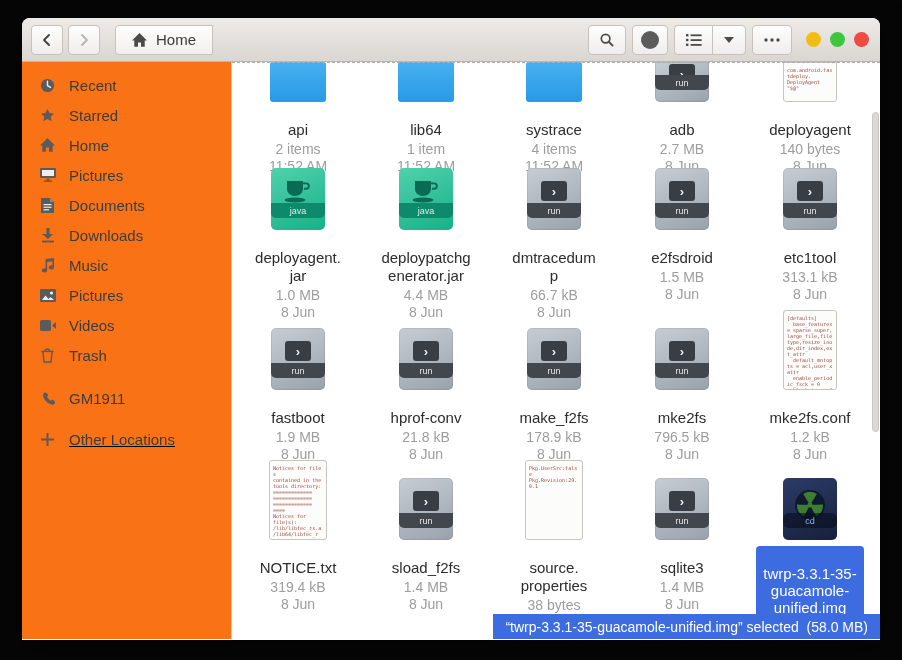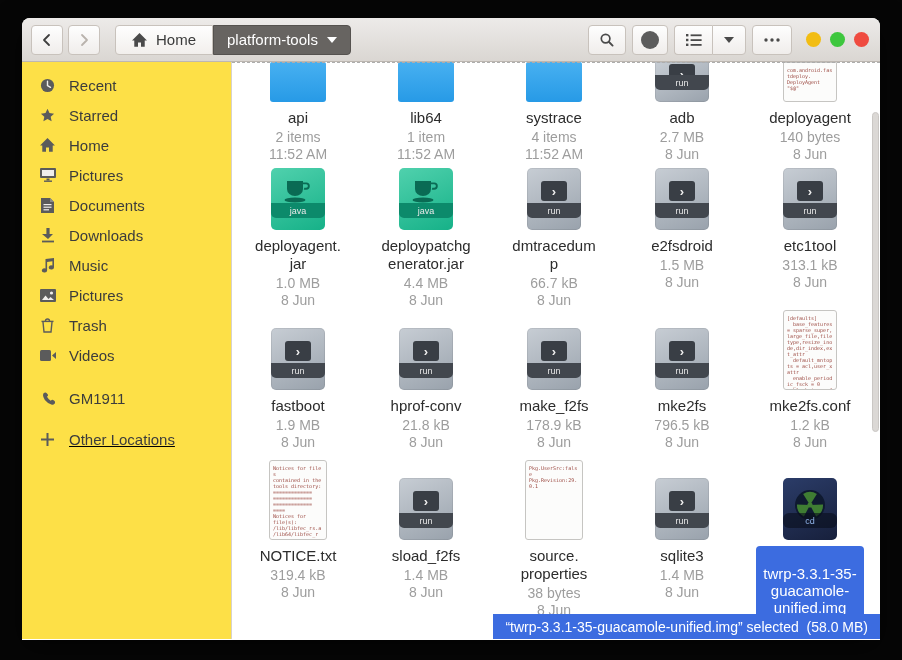--- a/index.html
+++ b/index.html
@@ -32,21 +32,21 @@
   .opbtn-circle { width:18px; height:18px; border-radius:50%; background:#5c5c5c; }
   .linked { display:flex; }
   .linked .hbtn:first-child { border-radius:4px 0 0 4px; border-right:none; }
   .linked .hbtn:last-child { border-radius:0 4px 4px 0; }
   .winctl { display:flex; gap:9px; margin-left:8px; margin-right:2px; }
   .ctl { width:15px; height:15px; border-radius:50%; }
   .ctl-min { background:#f2bd13; } .ctl-max { background:#3ec73e; } .ctl-close { background:#ef4b40; }
 
   
   .appbody { display:flex; height:577px; }
-  .sidebar { width:210px; background:#fde047; border-right:1px solid #d7d2cd;
+  .sidebar { width:210px; background:#f97316; border-right:1px solid #d7d2cd;
              padding-top:8px; position:relative; }
   .srow { height:30px; display:flex; align-items:center; gap:13px; padding:0 10px 0 17px;
           font-size:15px; color:#3c3c3c; }
   .sicon { width:17px; display:flex; justify-content:center; align-items:center; color:#5b5b5b; flex:0 0 17px; }
   .sdevices { margin-top:12px; }
   .srow.dev { height:33px; }
   .eject { width:27px; height:27px; border-radius:50%; background:#fbfbfa;
            border:1px solid #c9c4bf; display:flex; align-items:center; justify-content:center;
            margin-left:auto; }
   .sother { margin-top:9px;text-decoration:underline; }
@@ -59,21 +59,21 @@
   .row1 { top:0; }
   .row2 { top:106px; }
   .row3 { top:248px; }
   .row4 { top:396px; }
   .cell { display:flex; flex-direction:column; align-items:center; }
   .iconwrap { display:flex; align-items:flex-end; justify-content:center; }
   .row2 .iconwrap { height:62px; }
   .row3 .iconwrap { height:80px; }
   .row4 .iconwrap { height:82px; }
   .fname { font-size:15px; color:#2c2c2c; text-align:center; line-height:18px;
-           white-space:pre-line; margin-top:7px; }
+           white-space:pre-line; margin-top:19px; }
   .fmeta { font-size:14px; color:#9d9d9d; line-height:17px; text-align:center; }
   .fmeta.first { margin-top:2px; }
 
   
   .icon-folder { width:56px; height:40px; border-radius:2px 2px 3px 3px;
                  background:linear-gradient(#47b0f1,#279ae6); }
   .icon-run { width:54px; height:62px; border-radius:5px; position:relative;
               background:linear-gradient(155deg,#c7cdd4,#99a2ac);
               box-shadow:inset 0 0 0 1px rgba(0,0,0,.07); }
   .icon-run.clipped { height:40px; border-radius:0 0 5px 5px; }
@@ -140,24 +140,20 @@
 
     <div class="breadcrumb">
       <div class="bc-home">
         <span>
           <svg width="15" height="14" viewBox="0 0 16 15" fill="#4a4a4a">
               <path d="M8 0 L0 8 h2.4 v6.6 h4 v-4.4 h3.2 v4.4 h4 V8 H16 Z"></path>
             </svg>
         </span>
         <span>Home</span>
       </div>
-      <div class="bc-cur">
-        <span>platform-tools</span>
-        <span class="caret-down"></span>
-      </div>
     </div>
 
     <div class="spacer"></div>
 
     <div class="hbtn" style="min-width:38px">
       <span>
         <svg width="16" height="16" viewBox="0 0 16 16">
             <circle cx="6.6" cy="6.6" r="4.3" fill="none" stroke="#4a4a4a" stroke-width="1.7"></circle>
             <line x1="10" y1="10" x2="13.6" y2="13.6" stroke="#4a4a4a" stroke-width="1.9" stroke-linecap="round"></line>
           </svg>
@@ -276,36 +272,36 @@
             <svg width="16" height="13" viewBox="0 0 16 13" fill="#5b5b5b">
               <rect width="16" height="13" rx="1"></rect>
               <circle cx="11.5" cy="4" r="1.6" fill="#f0eeeb"></circle>
               <path d="M2 11 l3.5-4.5 3 3.4 2-2 3.5 3.1 z" fill="#f0eeeb"></path>
             </svg>
           </span>
         <span>Pictures</span>
       </div>
       <div class="srow">
         <span class="sicon">
+            <svg width="16" height="11" viewBox="0 0 16 11" fill="#5b5b5b">
+              <rect width="11" height="11" rx="1.5"></rect>
+              <path d="M12 5.5 L16 2 v7 z"></path>
+            </svg>
+          </span>
+        <span>Videos</span>
+      </div>
+      <div class="srow">
+        <span class="sicon">
             <svg width="13" height="15" viewBox="0 0 13 15" fill="none" stroke="#5b5b5b" stroke-width="1.4">
               <path d="M2 4 L3 14 h7 L11 4"></path>
               <path d="M.5 3.4 h12"></path>
               <path d="M4.5 3 q0-2 2-2 t2 2"></path>
             </svg>
           </span>
         <span>Trash</span>
-      </div>
-      <div class="srow">
-        <span class="sicon">
-            <svg width="16" height="11" viewBox="0 0 16 11" fill="#5b5b5b">
-              <rect width="11" height="11" rx="1.5"></rect>
-              <path d="M12 5.5 L16 2 v7 z"></path>
-            </svg>
-          </span>
-        <span>Videos</span>
       </div>
 
       <div class="sdevices">
         <div class="srow dev">
           <span class="sicon">
               <svg width="14" height="14" viewBox="0 0 16 16" fill="#5b5b5b">
                 <path d="M3.2 1.2 q2-1.6 3.4.2 l1 1.3 q.9 1.2-.2 2.2 l-.6.6 q1.6 2.8 4.3 4.4 l.6-.6 q1-1 2.2-.2 l1.3 1 q1.8 1.4.2 3.4 -1.3 1.6-3.6.8 Q7.6 12.9 4.4 9 2.2 6.2 2.3 3.6 q0-1.6.9-2.4z"></path>
               </svg>
             </span>
           <span>GM1911</span>

